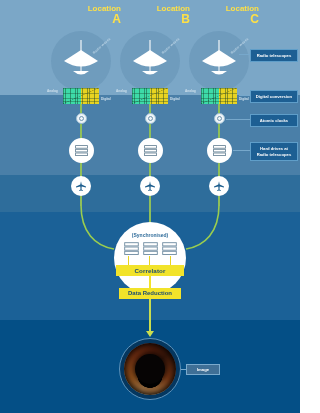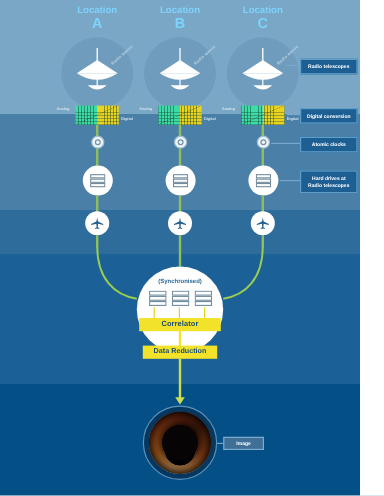--- a/index.html
+++ b/index.html
@@ -16,22 +16,22 @@
   
   .band { position:absolute; left:0; width:300px; }
   #band1 { top:0;   height:95px;  background:#7ba7c7; }
   #band2 { top:95px;  height:80px;  background:#4a7fa8; }
   #band3 { top:175px; height:37px;  background:#2e6d9b; }
   #band4 { top:212px; height:108px; background:#1b6197; }
   #band5 { top:320px; height:93px;  background:#044f86; }
 
   
   .loc-head {
-    position:absolute; width:80px; text-align:center;
-    color:#7dd3fc; line-height:1.05;
+    position:absolute; width:80px; text-align:right;
+    color:#fde047; line-height:1.05;
   }
   .loc-head .l1 { font-size:8px; font-weight:bold; display:block; }
   .loc-head .l2 { font-size:12px; font-weight:bold; display:block; }
 
   
   .tel-disc {
     position:absolute; width:60px; height:60px; border-radius:50%;
     background:#6f9cbd;
   }
   .tel-icon { position:absolute; left:0; top:0; width:60px; height:60px; }

